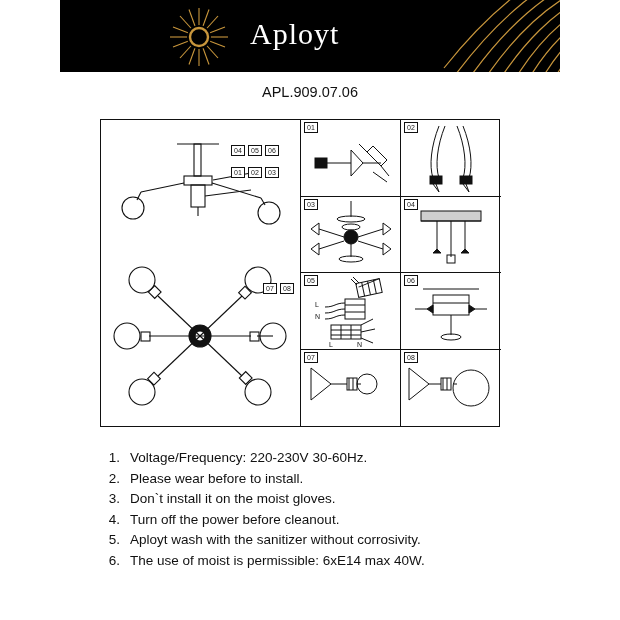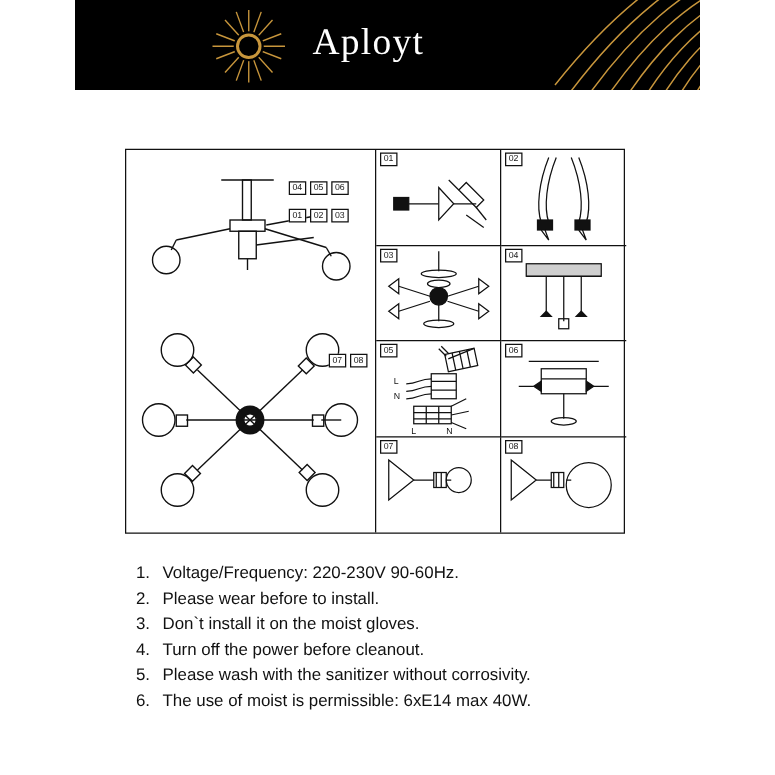--- a/index.html
+++ b/index.html
@@ -196,20 +196,21 @@
           <path d="M188 66 C 164 80, 138 108, 116 152"></path>
           <path d="M188 76 C 168 90, 146 116, 128 156"></path>
           <path d="M188 86 C 172 100, 154 124, 140 159"></path>
         </g>
       </svg>
     </span>
   </div>
 </div>
 
 <div class="title-block">
+  <div>APL.909.07.06</div>
 </div>
 
 <div class="frame">
 
   <div class="left-pane">
     <svg width="199" height="306" viewBox="0 0 199 306">
       <g stroke="#111" fill="none" stroke-width="1.1">
 
         <line x1="76" y1="24" x2="118" y2="24"></line>
         <rect x="93" y="24" width="7" height="32"></rect>
@@ -422,35 +423,35 @@
           <path d="M52 34 L 56 34"></path>
         </g>
       </svg>
     </div>
   </div>
 </div>
 
 <div class="notes">
   <div class="note-row">
     <span class="note-num">1.</span>
-    <span class="note-text">Voltage/Frequency: 220-230V 90-60Hz.</span>
+    <span class="note-text">Voltage/Frequency: 220-230V 30-60Hz.</span>
   </div>
   <div class="note-row">
     <span class="note-num">2.</span>
     <span class="note-text">Please wear before to install.</span>
   </div>
   <div class="note-row">
     <span class="note-num">3.</span>
     <span class="note-text">Don`t install it on the moist gloves.</span>
   </div>
   <div class="note-row">
     <span class="note-num">4.</span>
     <span class="note-text">Turn off the power before cleanout.</span>
   </div>
   <div class="note-row">
     <span class="note-num">5.</span>
-    <span class="note-text">Please wash with the sanitizer without corrosivity.</span>
+    <span class="note-text">Aployt wash with the sanitizer without corrosivity.</span>
   </div>
   <div class="note-row">
     <span class="note-num">6.</span>
     <span class="note-text">The use of moist is permissible: 6xE14 max 40W.</span>
   </div>
 </div>
 
 </body></html>

